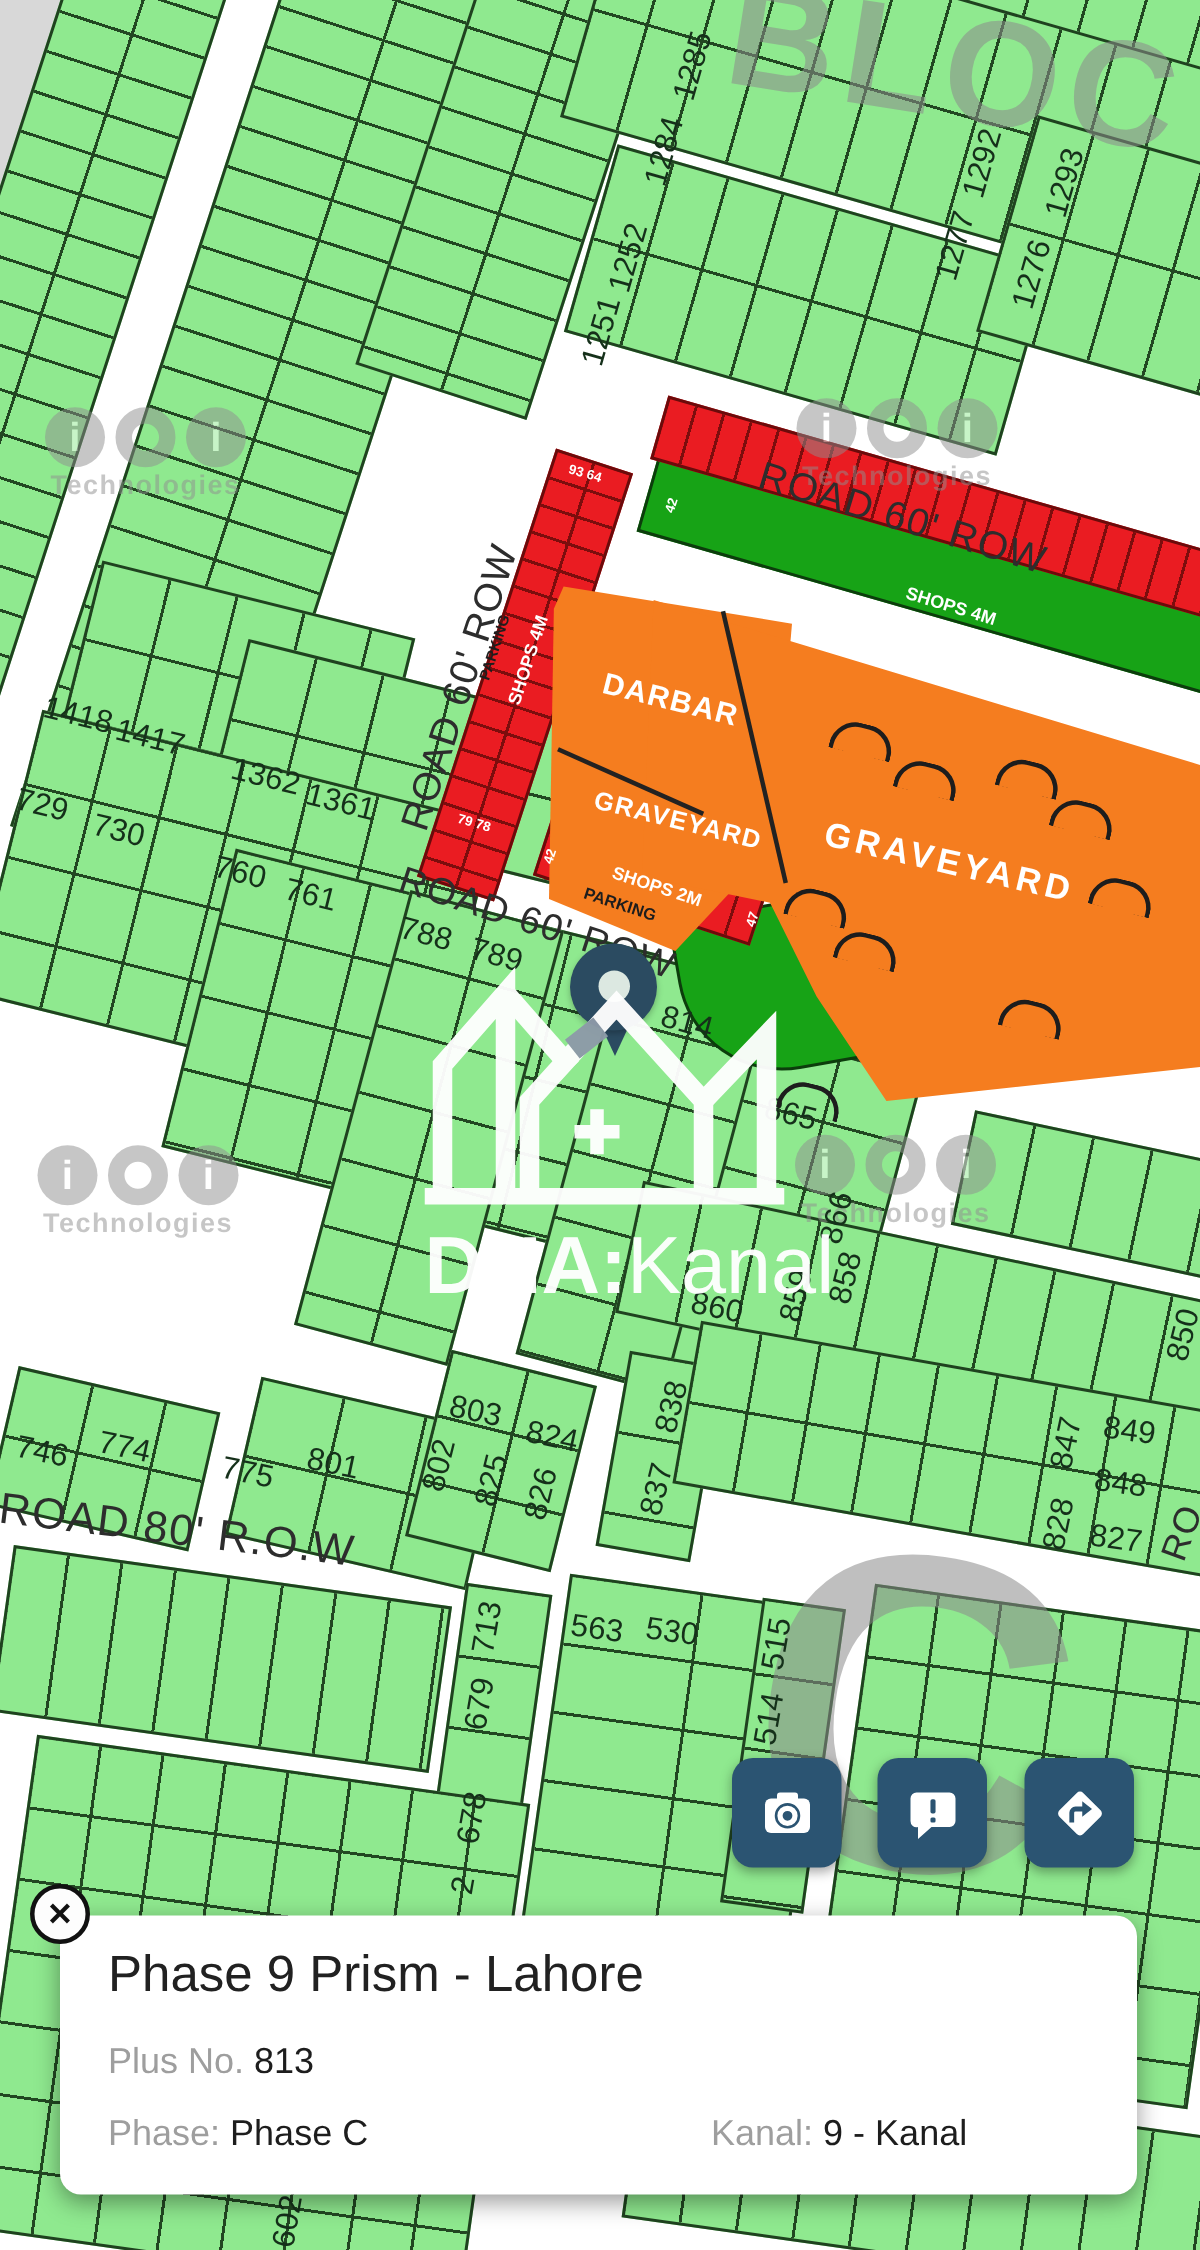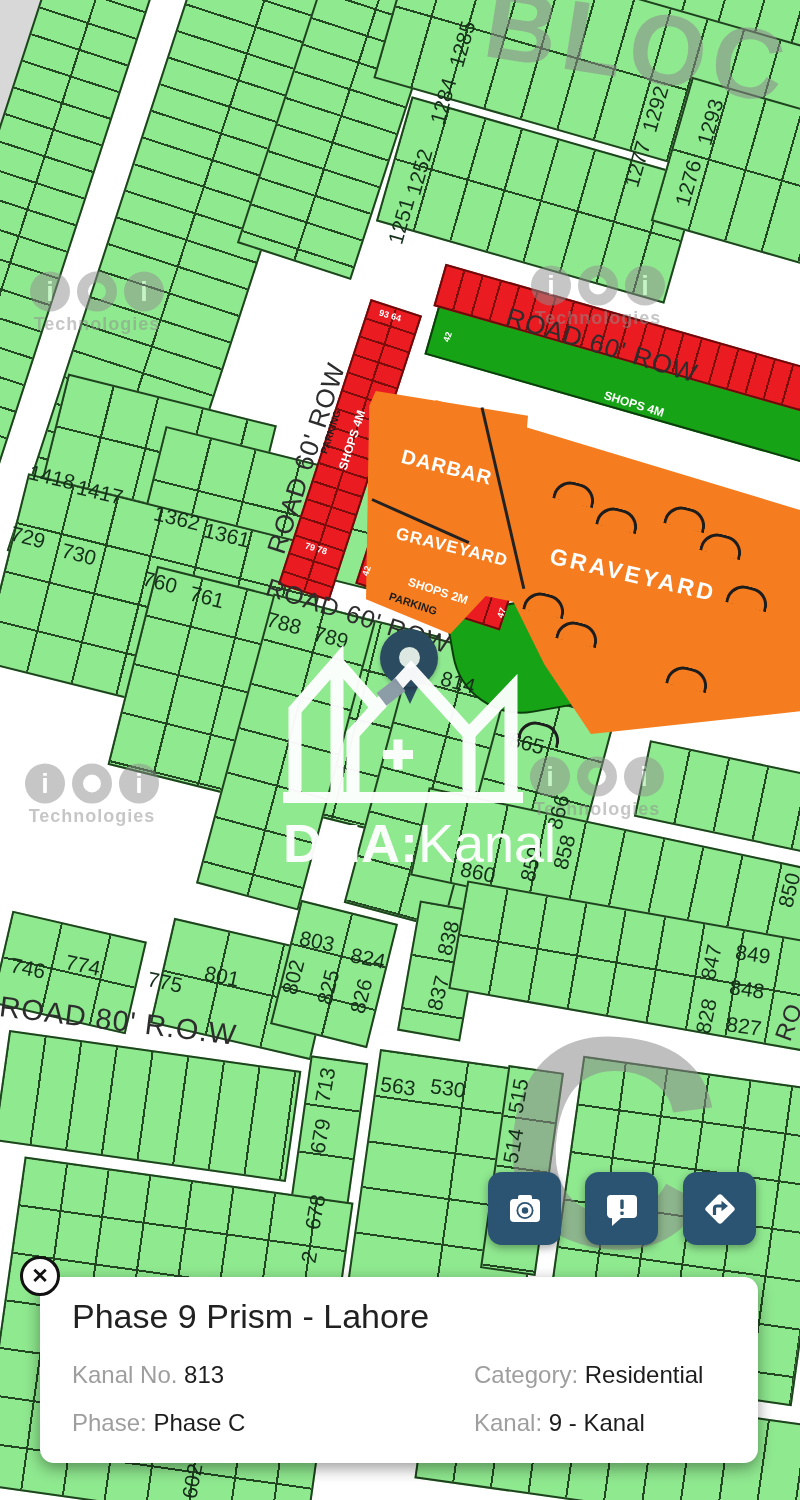--- a/index.html
+++ b/index.html
@@ -277,22 +277,21 @@
     <svg width="40" height="40" viewBox="0 0 40 40">
       <rect x="8.8" y="8.8" width="22.4" height="22.4" rx="3" fill="#fff" transform="rotate(45 20 20)"></rect>
       <path d="M14.5 26 v-6.5 a2.5 2.5 0 0 1 2.5 -2.5 h6" fill="none" stroke="#2b5472" stroke-width="3.2"></path>
       <path d="M21.5 11.8 l6.5 5.2 -6.5 5.2 z" fill="#2b5472"></path>
     </svg>
   </button>
 
   <div id="card">
     <div class="title">Phase 9 Prism - Lahore</div>
     <div class="crow">
-      <div class="cell"><span class="flabel">Kanal No. </span><span class="fvalue">813</span></div>
-      <div class="cell right"><span class="flabel">Category: </span><span class="fvalue">Residential</span></div>
+      <div class="cell"><span class="flabel">Plus No. </span><span class="fvalue">813</span></div>
     </div>
     <div class="crow" style="margin-top:20px">
       <div class="cell"><span class="flabel">Phase: </span><span class="fvalue">Phase C</span></div>
       <div class="cell right"><span class="flabel">Kanal: </span><span class="fvalue">9 - Kanal</span></div>
     </div>
   </div>
   <button id="close">
       <span>✕</span>
     </button>
 

